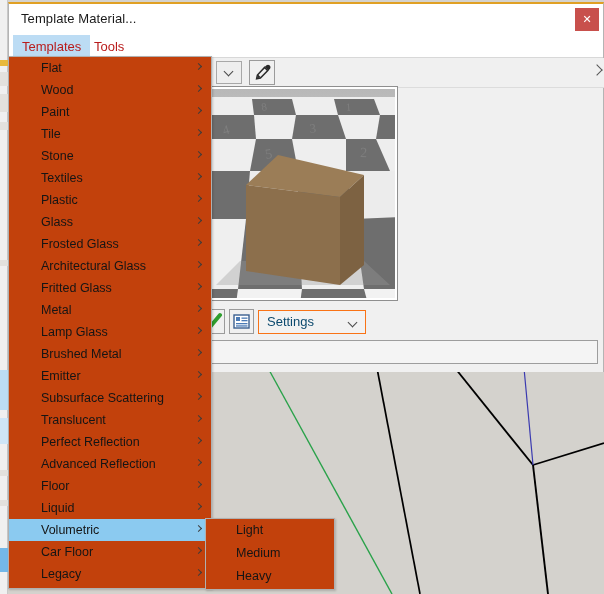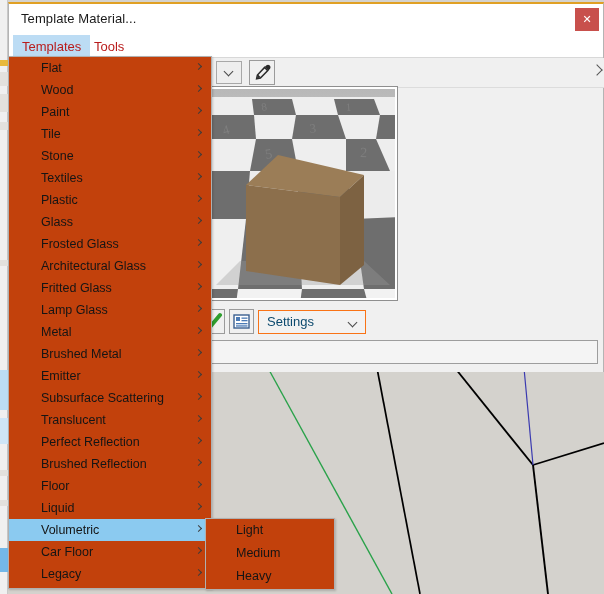--- a/index.html
+++ b/index.html
@@ -330,28 +330,28 @@
       <div class="menu-item"><span>Wood</span><span class="sub-arrow"></span></div>
       <div class="menu-item"><span>Paint</span><span class="sub-arrow"></span></div>
       <div class="menu-item"><span>Tile</span><span class="sub-arrow"></span></div>
       <div class="menu-item"><span>Stone</span><span class="sub-arrow"></span></div>
       <div class="menu-item"><span>Textiles</span><span class="sub-arrow"></span></div>
       <div class="menu-item"><span>Plastic</span><span class="sub-arrow"></span></div>
       <div class="menu-item"><span>Glass</span><span class="sub-arrow"></span></div>
       <div class="menu-item"><span>Frosted Glass</span><span class="sub-arrow"></span></div>
       <div class="menu-item"><span>Architectural Glass</span><span class="sub-arrow"></span></div>
       <div class="menu-item"><span>Fritted Glass</span><span class="sub-arrow"></span></div>
+      <div class="menu-item"><span>Metal</span><span class="sub-arrow"></span></div>
       <div class="menu-item"><span>Lamp Glass</span><span class="sub-arrow"></span></div>
-      <div class="menu-item"><span>Metal</span><span class="sub-arrow"></span></div>
       <div class="menu-item"><span>Brushed Metal</span><span class="sub-arrow"></span></div>
       <div class="menu-item"><span>Emitter</span><span class="sub-arrow"></span></div>
       <div class="menu-item"><span>Subsurface Scattering</span><span class="sub-arrow"></span></div>
       <div class="menu-item"><span>Translucent</span><span class="sub-arrow"></span></div>
       <div class="menu-item"><span>Perfect Reflection</span><span class="sub-arrow"></span></div>
-      <div class="menu-item"><span>Brushed Reflection</span><span class="sub-arrow"></span></div>
+      <div class="menu-item"><span>Advanced Reflection</span><span class="sub-arrow"></span></div>
       <div class="menu-item"><span>Floor</span><span class="sub-arrow"></span></div>
       <div class="menu-item"><span>Liquid</span><span class="sub-arrow"></span></div>
       <div class="menu-item selected"><span>Volumetric</span><span class="sub-arrow"></span></div>
       <div class="menu-item"><span>Car Floor</span><span class="sub-arrow"></span></div>
       <div class="menu-item"><span>Legacy</span><span class="sub-arrow"></span></div>
     </div>
 
   <div class="menu" id="volumetric-submenu">
       <div class="menu-item"><span>Light</span></div>
       <div class="menu-item"><span>Medium</span></div>

